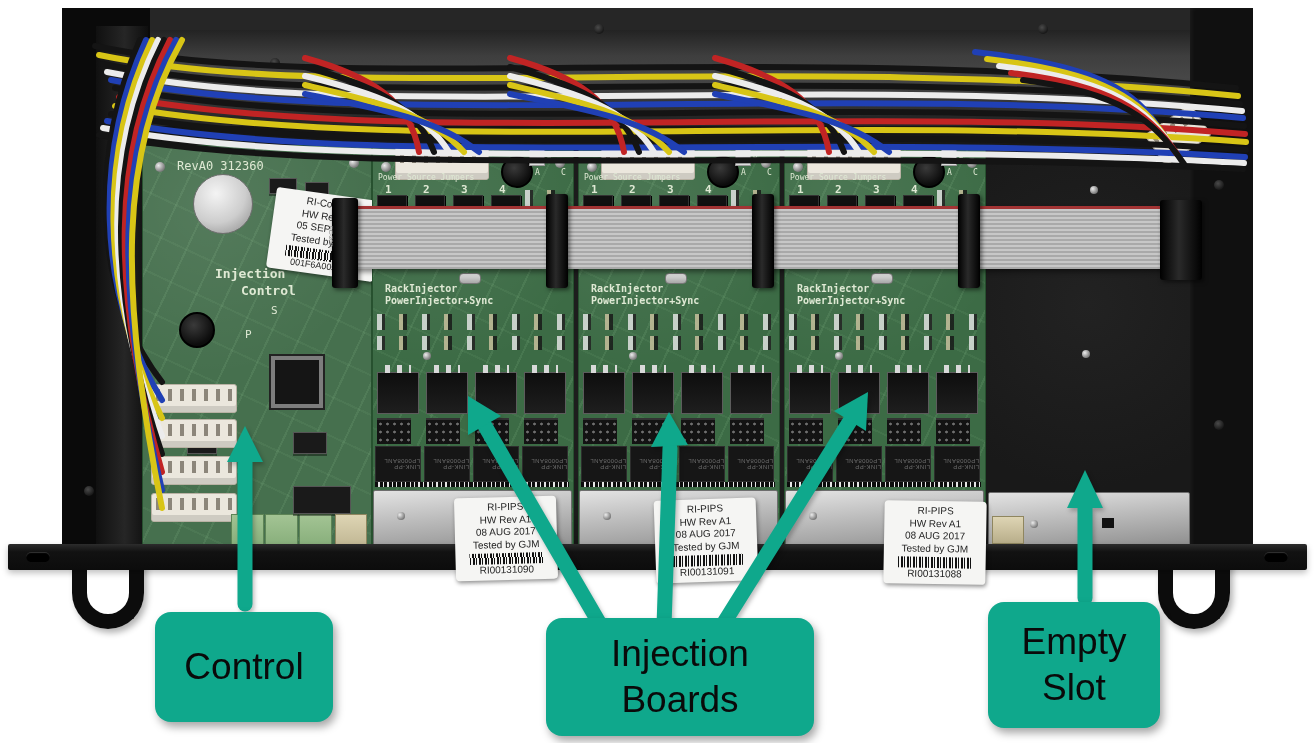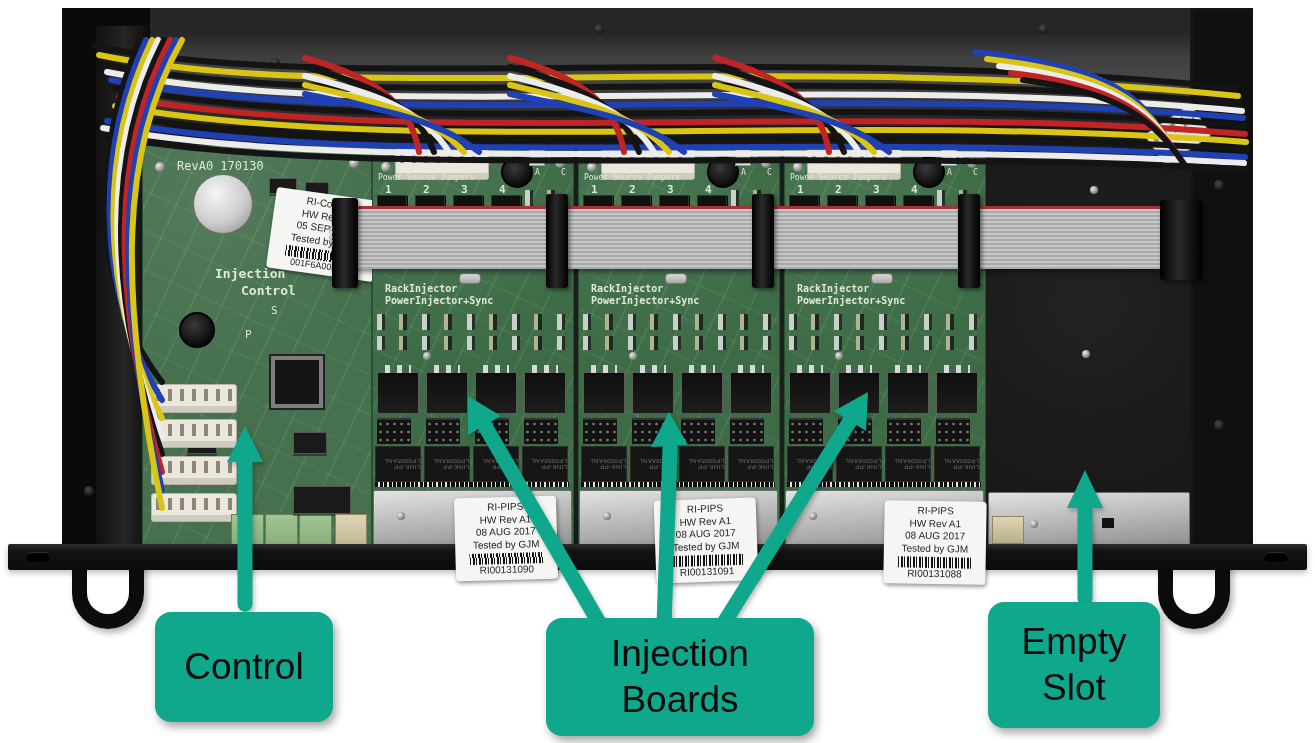--- a/index.html
+++ b/index.html
@@ -120,21 +120,21 @@
   <div class="abs screw dark" style="left:1214px;top:180px;"></div>
   <div class="abs screw dark" style="left:1214px;top:420px;"></div>
 
   <div class="abs flange"></div>
   <div class="abs ear-slot" style="left:26px;"></div>
   <div class="abs ear-slot" style="left:1264px;"></div>
   <div class="abs handle" style="left:72px;"></div>
   <div class="abs handle" style="left:1158px;"></div>
 
   <div class="abs board control-board">
-    <span class="inb silk" style="left:34px;top:13px;font-size:12px;">RevA0 170130</span>
+    <span class="inb silk" style="left:34px;top:13px;font-size:12px;">RevA0 312360</span>
     <div class="inb screw" style="left:12px;top:16px;"></div>
     <div class="inb screw" style="left:206px;top:12px;"></div>
     <div class="inb battery" style="left:50px;top:28px;width:58px;height:58px;"></div>
     <div class="inb chip" style="left:126px;top:32px;width:26px;height:14px;"></div>
     <div class="inb chip" style="left:162px;top:36px;width:22px;height:16px;"></div>
     <span class="inb silk" style="left:72px;top:120px;font-size:13px;font-weight:bold;">Injection</span>
     <span class="inb silk" style="left:98px;top:137px;font-size:13px;font-weight:bold;">Control</span>
     <span class="inb silk" style="left:128px;top:158px;font-size:11px;">S</span>
     <div class="inb inductor" style="left:36px;top:166px;width:32px;height:32px;"></div>
     <span class="inb silk" style="left:102px;top:182px;font-size:11px;">P</span>

